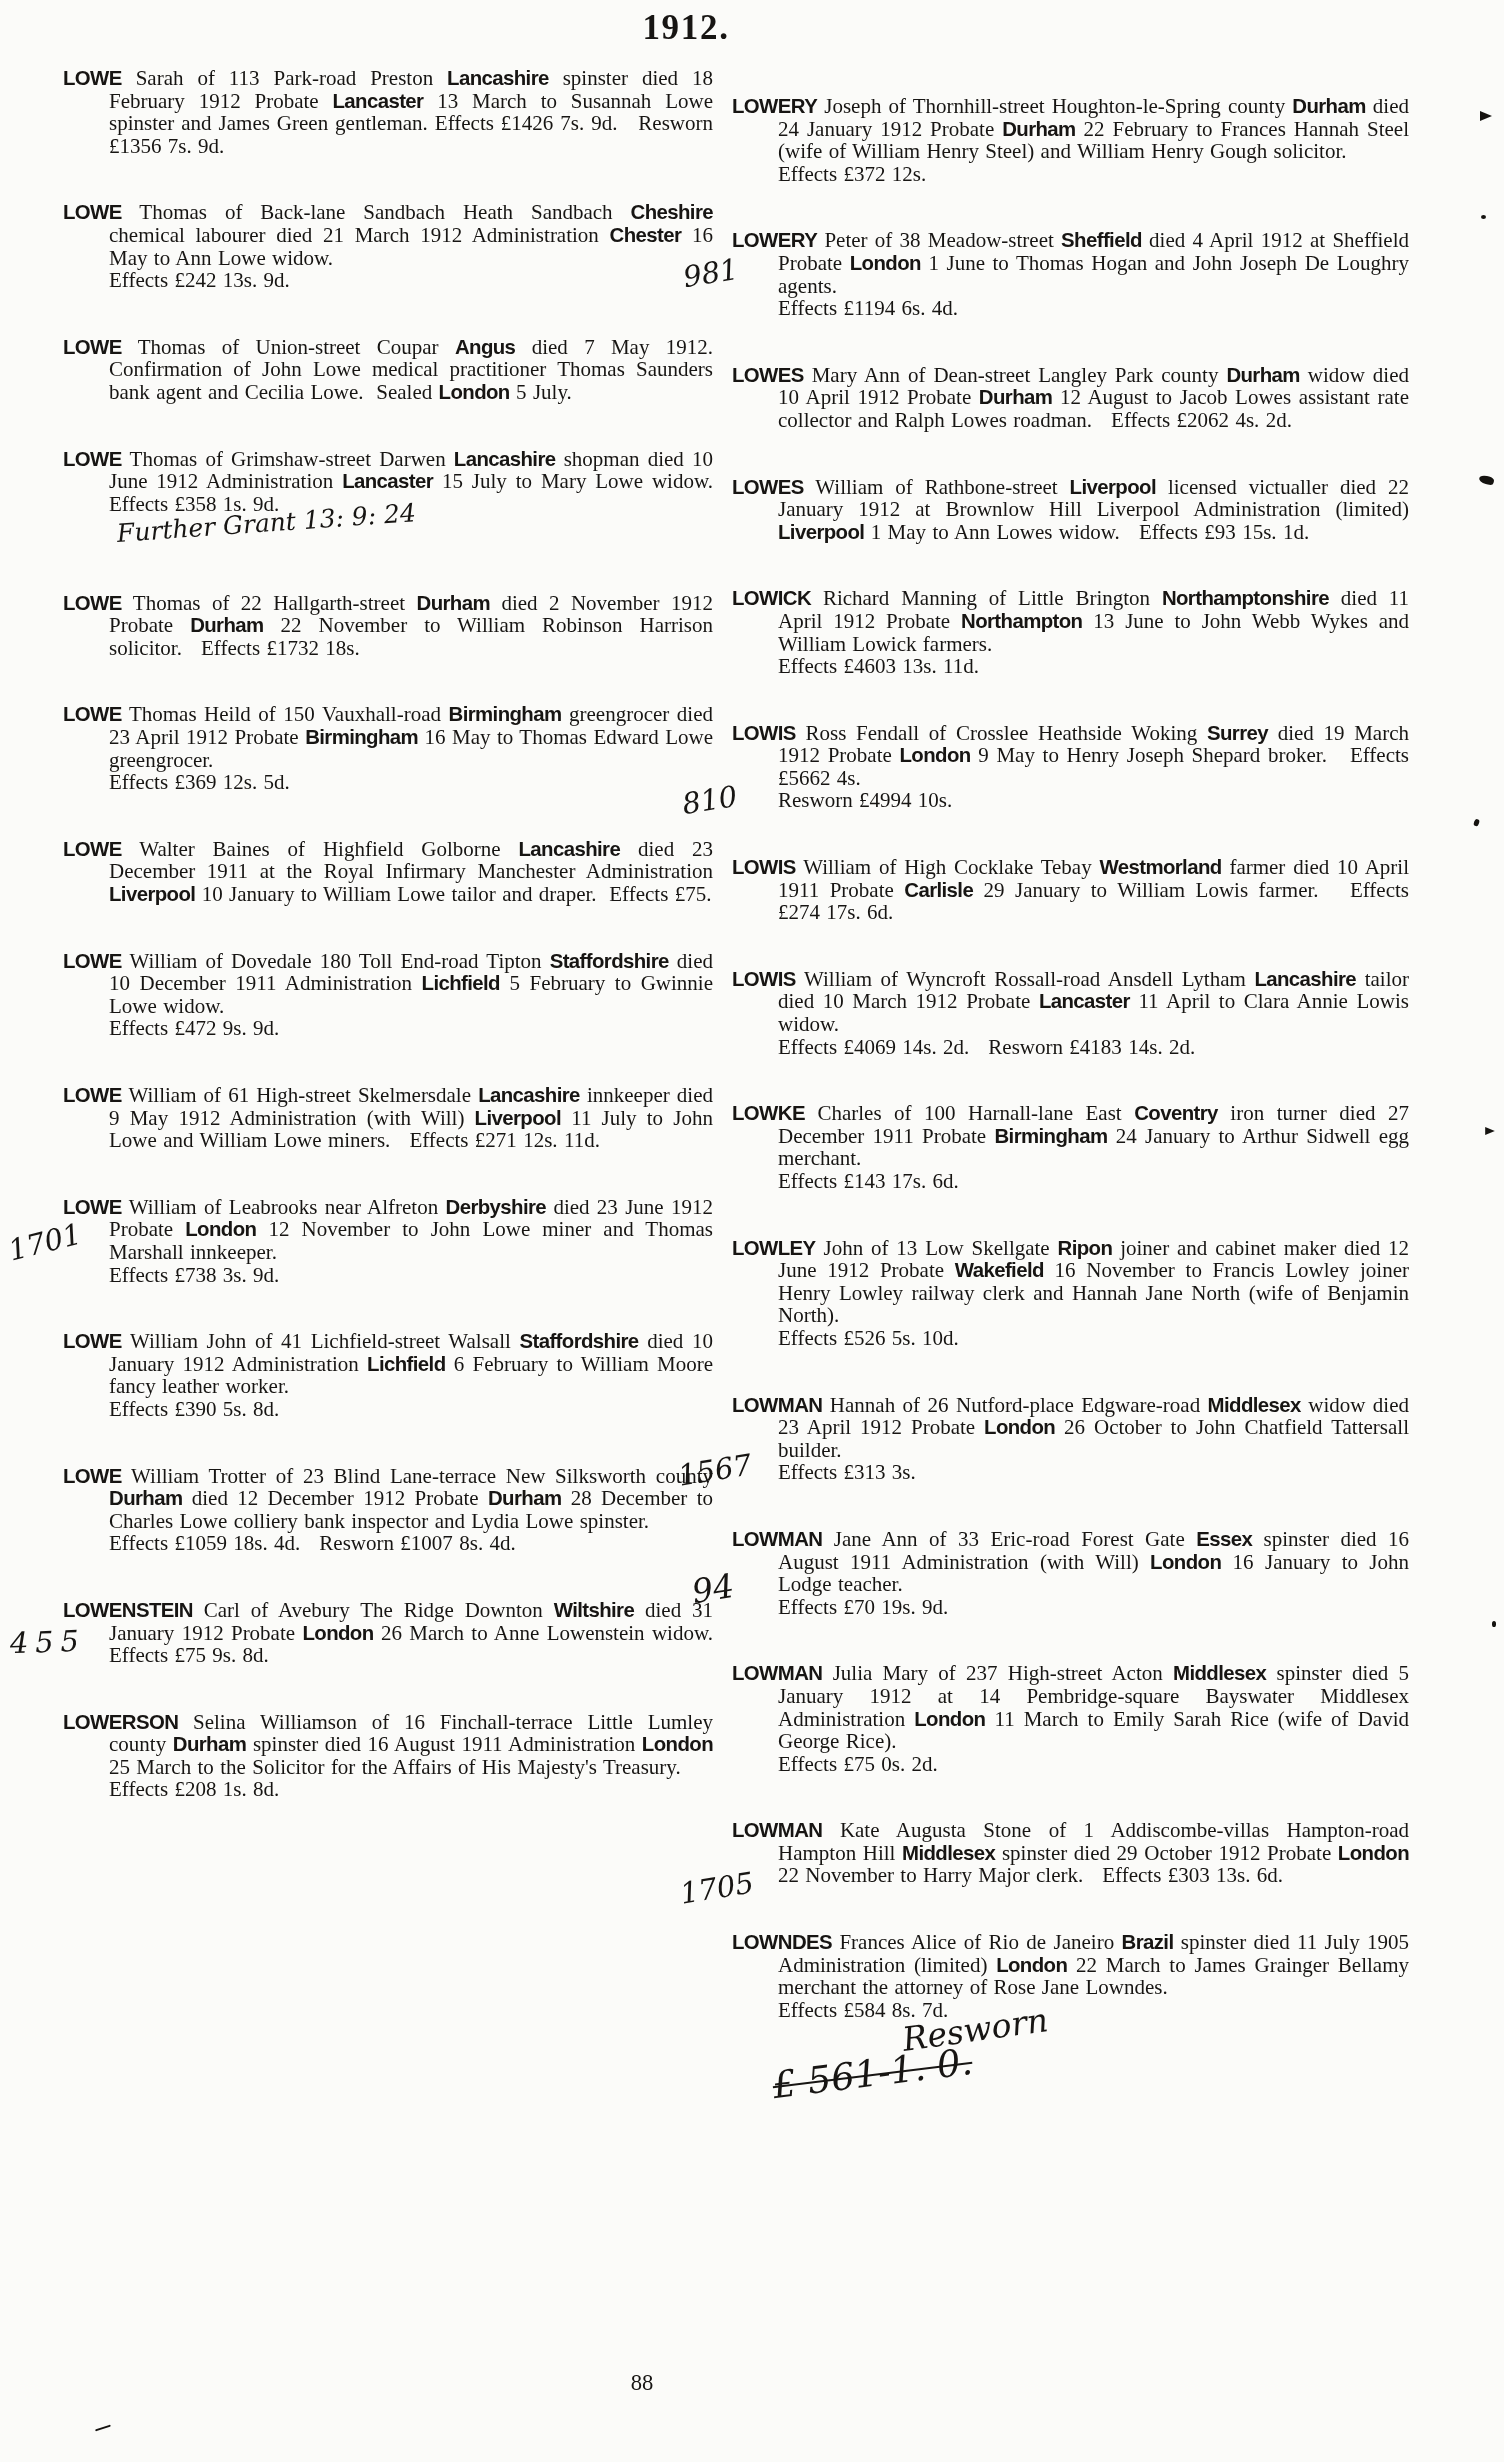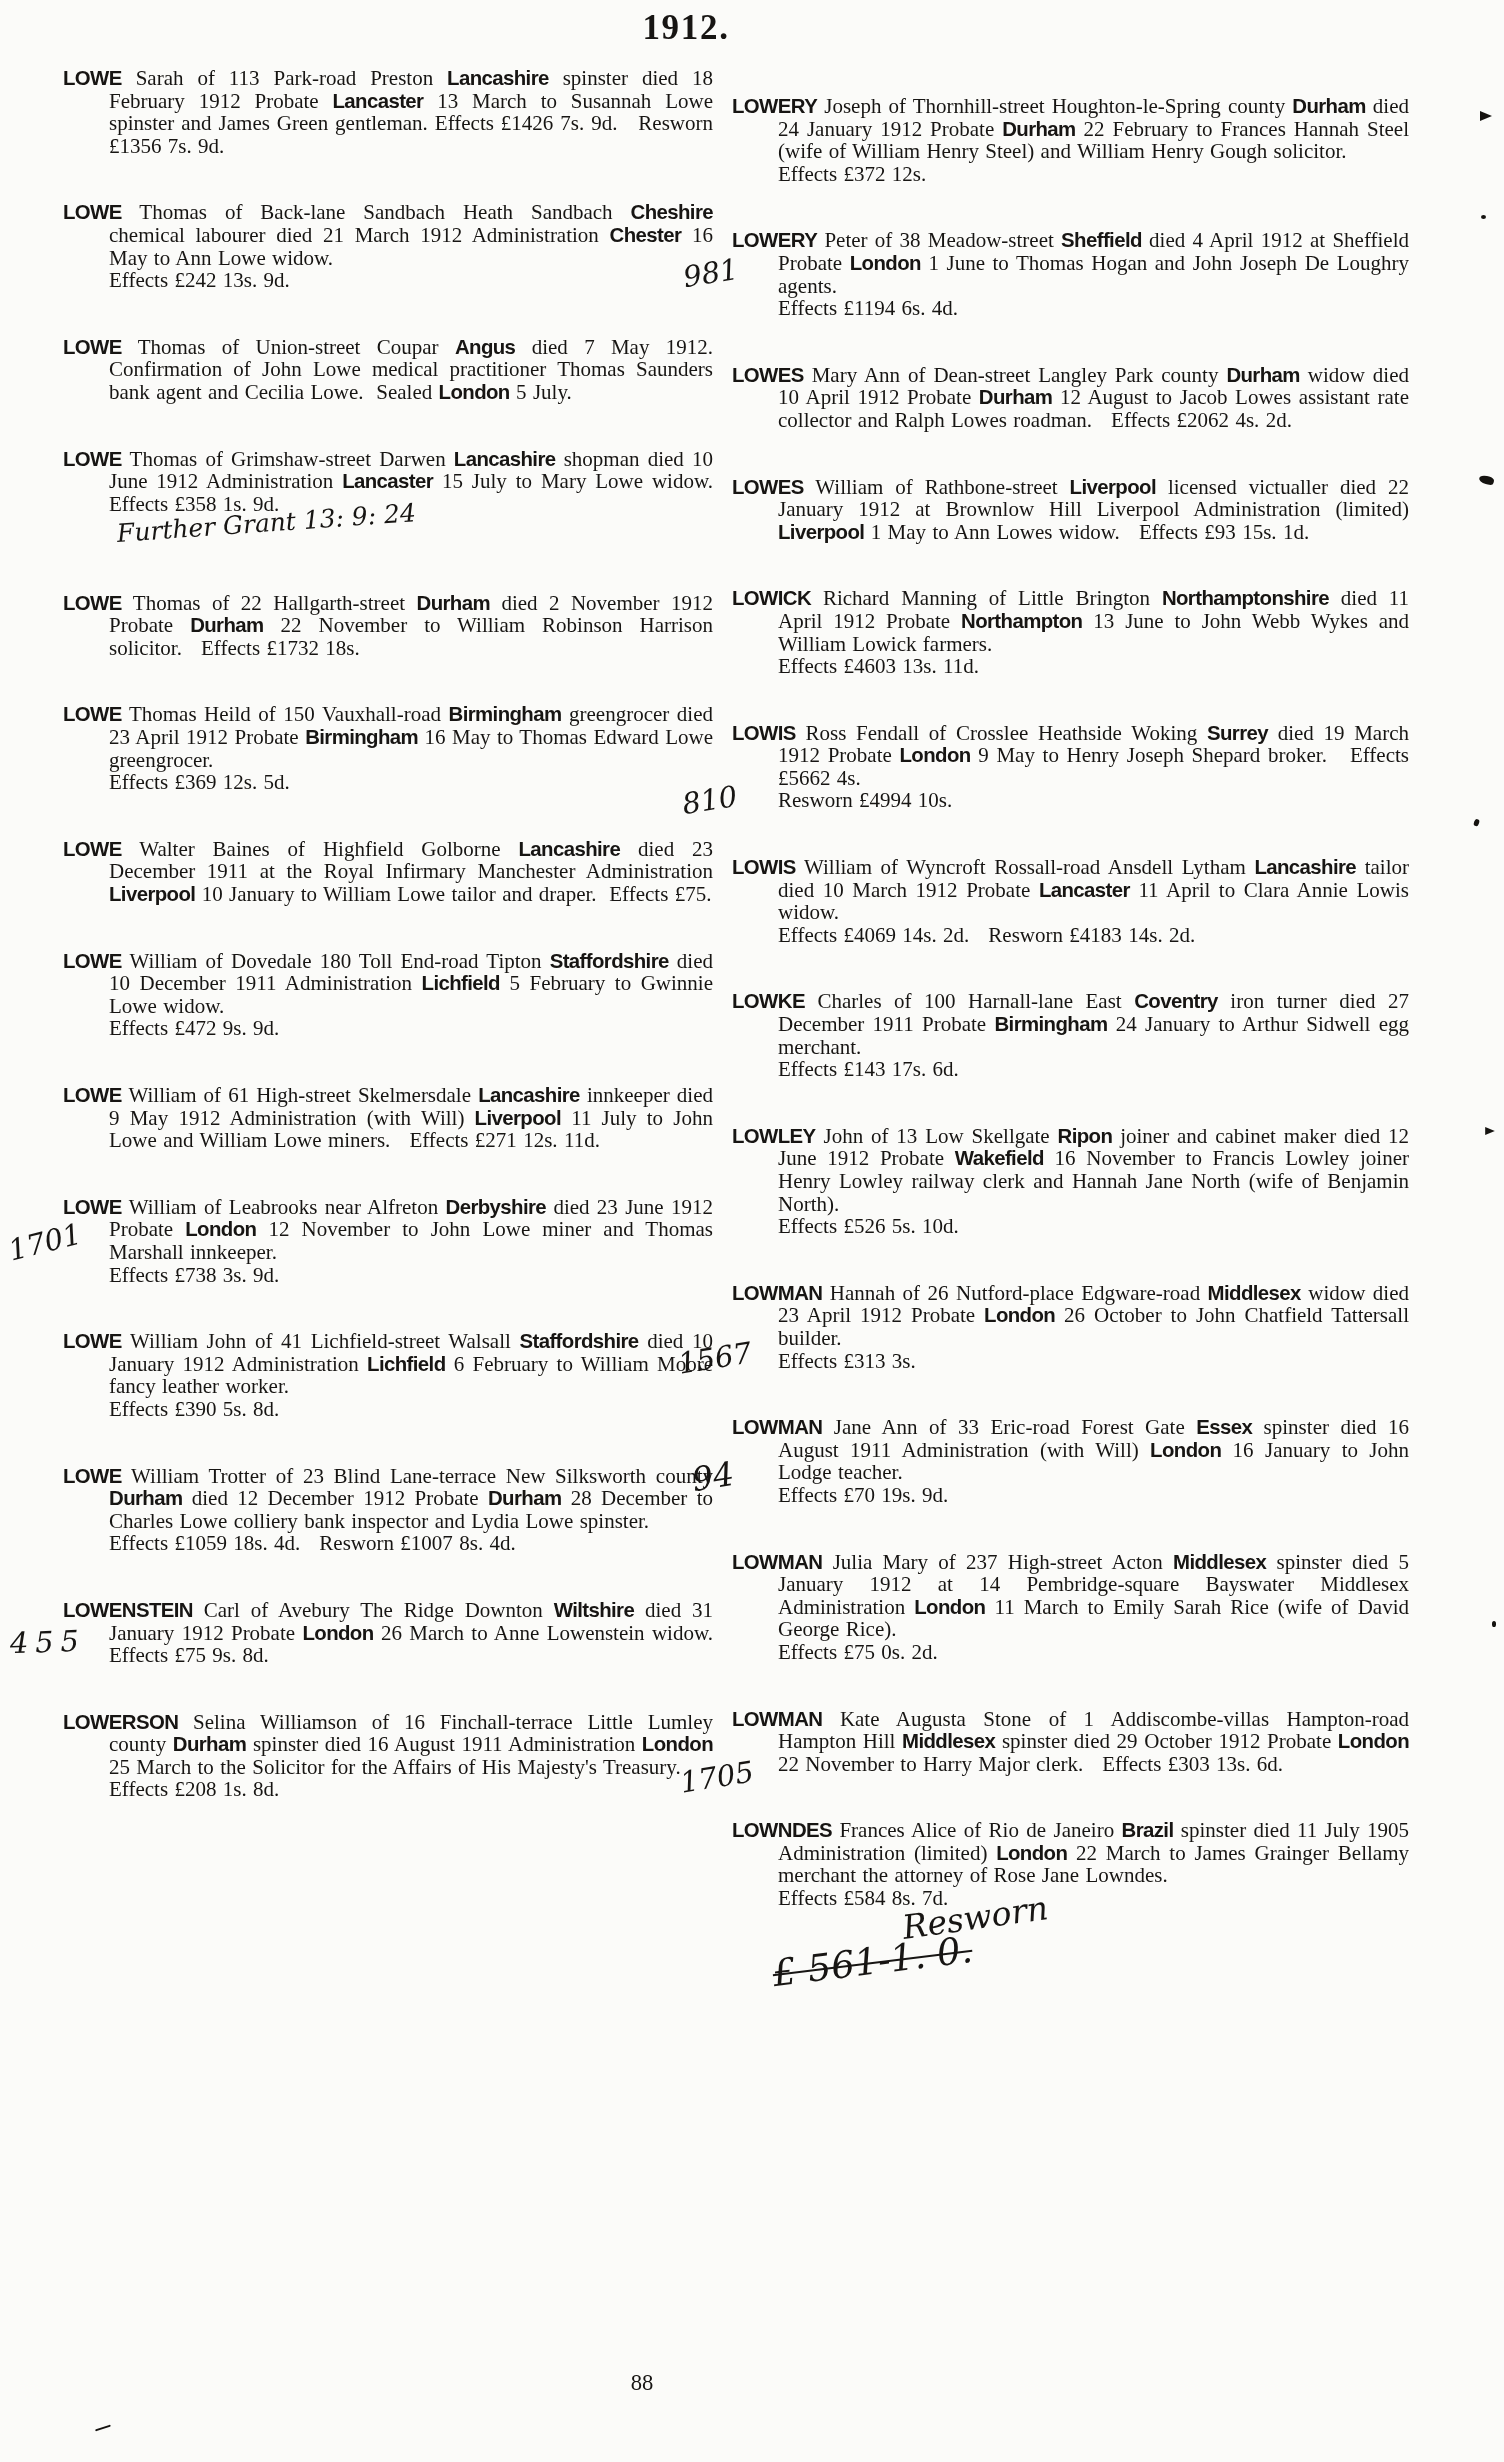--- a/index.html
+++ b/index.html
@@ -148,20 +148,23 @@
     <div class="entry">
       <p class="etext"><span class="b">LOWICK</span><span> Richard Manning of Little Brington </span><span class="b">Northamptonshire</span><span> died 11 April 1912 Probate </span><span class="b">Northampton</span><span> 13 June to John Webb Wykes and William Lowick farmers.
 Effects £4603 13s. 11d.</span></p>
     </div>
     <div class="entry" data-note="810">
       <span class="mnote">810</span>
       <p class="etext"><span class="b">LOWIS</span><span> Ross Fendall of Crosslee Heathside Woking </span><span class="b">Surrey</span><span> died 19 March 1912 Probate </span><span class="b">London</span><span> 9 May to Henry Joseph Shepard broker.   Effects £5662 4s.
 Resworn £4994 10s.</span></p>
     </div>
     <div class="entry">
+      <p class="etext"><span class="b">LOWIS</span><span> William of High Cocklake Tebay </span><span class="b">Westmorland</span><span> farmer died 10 April 1911 Probate </span><span class="b">Carlisle</span><span> 29 January to William Lowis farmer.   Effects £274 17s. 6d.</span></p>
+    </div>
+    <div class="entry">
       <p class="etext"><span class="b">LOWIS</span><span> William of Wyncroft Rossall-road Ansdell Lytham </span><span class="b">Lancashire</span><span> tailor died 10 March 1912 Probate </span><span class="b">Lancaster</span><span> 11 April to Clara Annie Lowis widow.
 Effects £4069 14s. 2d.   Resworn £4183 14s. 2d.</span></p>
     </div>
     <div class="entry">
       <p class="etext"><span class="b">LOWKE</span><span> Charles of 100 Harnall-lane East </span><span class="b">Coventry</span><span> iron turner died 27 December 1911 Probate </span><span class="b">Birmingham</span><span> 24 January to Arthur Sidwell egg merchant.
 Effects £143 17s. 6d.</span></p>
     </div>
     <div class="entry">
       <p class="etext"><span class="b">LOWLEY</span><span> John of 13 Low Skellgate </span><span class="b">Ripon</span><span> joiner and cabinet maker died 12 June 1912 Probate </span><span class="b">Wakefield</span><span> 16 November to Francis Lowley joiner Henry Lowley railway clerk and Hannah Jane North (wife of Benjamin North).
 Effects £526 5s. 10d.</span></p>

